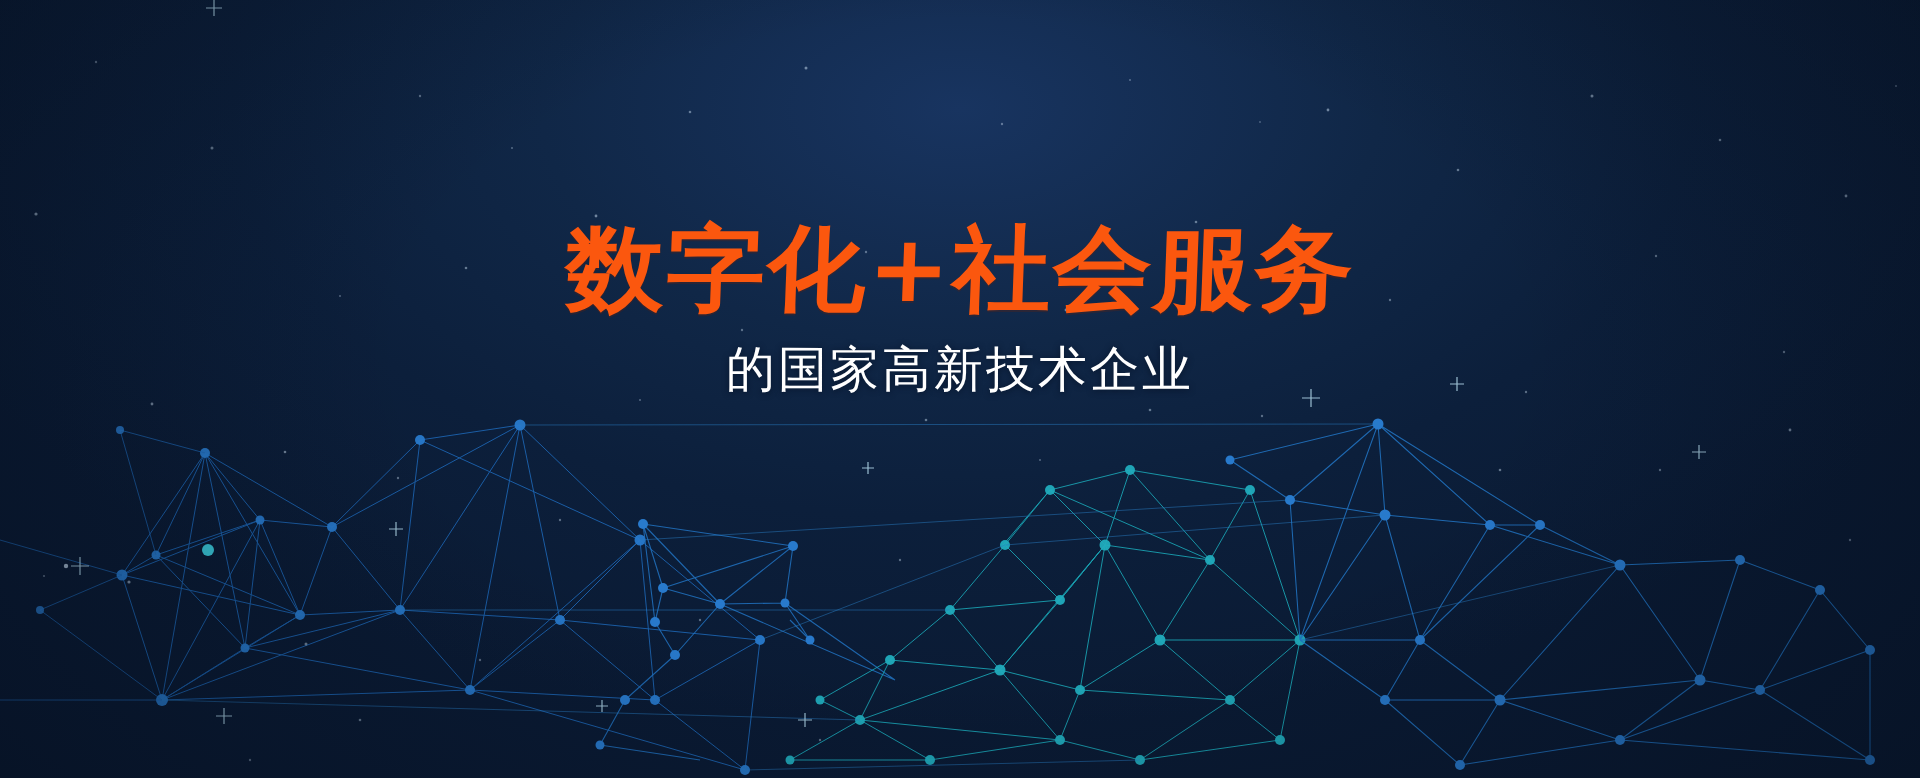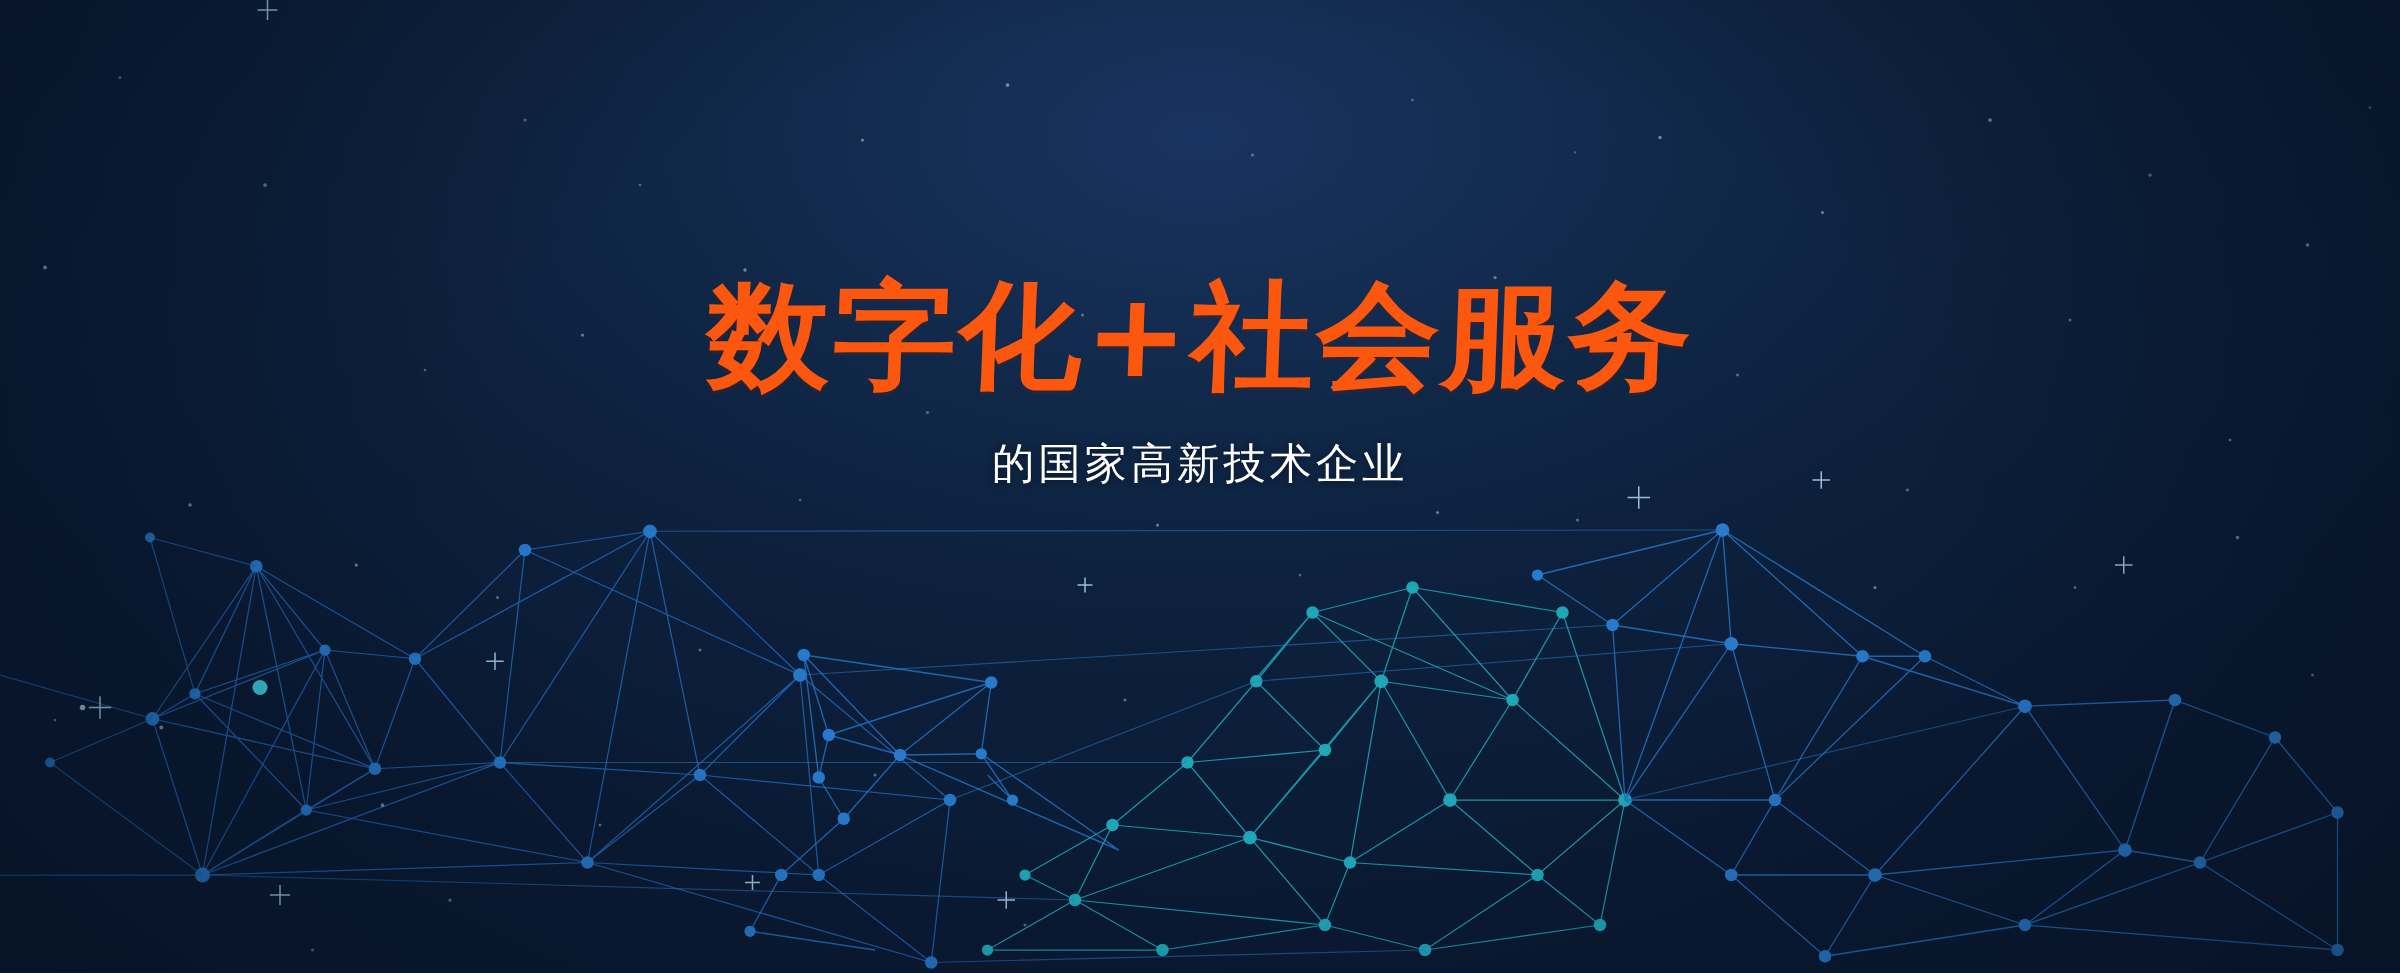--- a/index.html
+++ b/index.html
@@ -36,23 +36,23 @@
     font-size:93px;
     font-weight:700;
     line-height:1.02;
     letter-spacing:2px;
     color:#fb570e;
     white-space:nowrap;
     transform:scaleX(1.06) skewX(-2deg);
     text-shadow:0 2px 0 rgba(120,30,0,.25);
   }
   .subtitle{
-    margin-top:31px;
+    margin-top:20px;
     font-family:"DejaVu Serif","Liberation Serif",serif;
-    font-size:34px;
+    font-size:49px;
     font-weight:400;
     letter-spacing:3px;
     color:#ffffff;
     white-space:nowrap;
     text-shadow:0 1px 6px rgba(6,18,38,.85);
   }
 </style>
 </head>
 <body>
 

